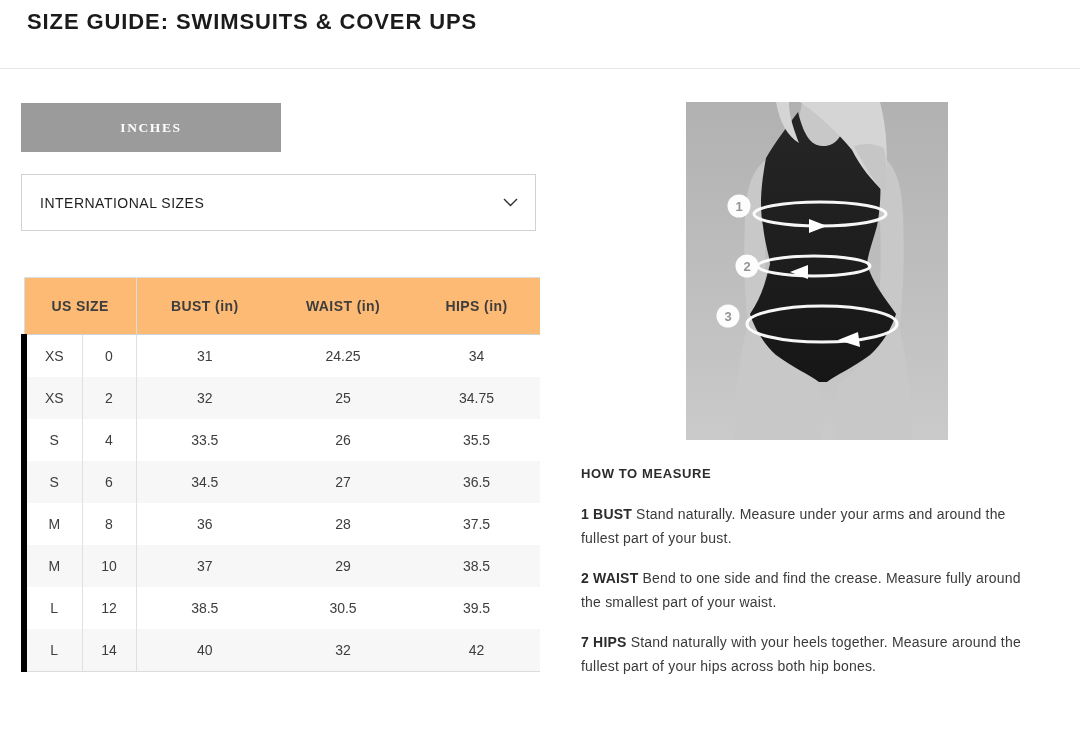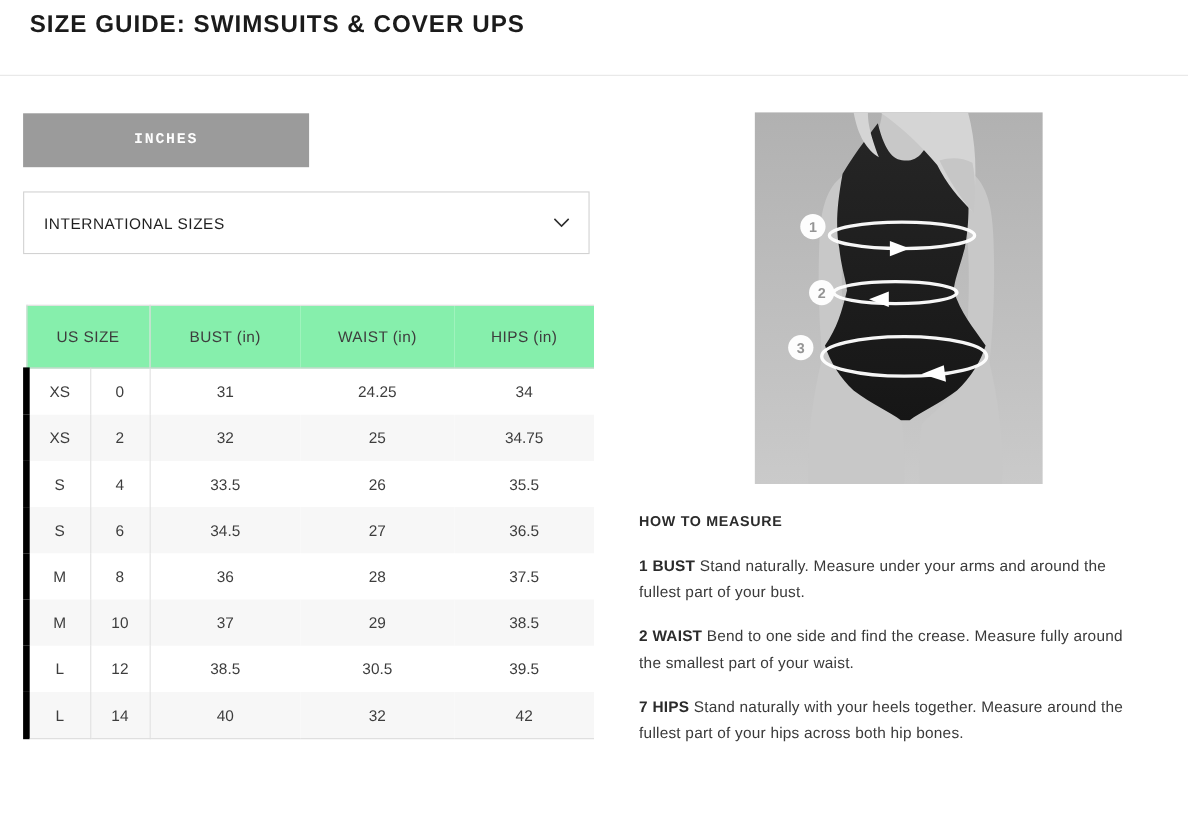--- a/index.html
+++ b/index.html
@@ -14,38 +14,38 @@
   .header-divider{
     position:absolute;left:0;top:68px;width:1080px;height:1px;background:#e7e7e7;
   }
   
   .unit-tabs{
     position:absolute;left:21px;top:103px;width:515px;height:49px;display:flex;
   }
   .tab{
     display:flex;align-items:center;justify-content:center;
     font-size:13.5px;letter-spacing:1.6px;box-sizing:border-box;cursor:pointer;
-    font-family:Liberation Mono, monospace;
+    font-family:Liberation Serif, serif;
   }
   .tab-active{width:260px;background:#9b9b9b;color:#fdfdfd;font-weight:bold;border:none;}
   .tab-inactive{flex:1;background:#ffffff;border:1px solid #c9c9c9;color:#2b2b2b;font-weight:400;}
   
   .intl-dropdown{
     position:absolute;left:21px;top:174px;width:515px;height:57px;box-sizing:border-box;
     border:1px solid #d2d2d2;background:#fff;display:flex;align-items:center;
     justify-content:space-between;padding:0 17px 0 18px;cursor:pointer;
   }
   .intl-dropdown .dd-label{font-size:14px;letter-spacing:.5px;color:#1f1f1f;}
   
   .size-table{
     position:absolute;left:21px;top:277px;width:516px;
     border-collapse:collapse;table-layout:fixed;
   }
   .size-table th{
-    height:56px;background:#86efac;font-weight:normal;font-size:14px;color:#3d3d3d;
+    height:56px;background:#fdba74;font-weight:bold;font-size:14px;color:#3d3d3d;
     letter-spacing:.4px;border-top:1px solid #dcdcdc;border-bottom:1px solid #d2d2d2;
     text-align:center;padding:0;
   }
   .size-table th.us-size-th{border-left:1px solid #dcdcdc;border-right:1px solid #dcdcdc;}
   .size-table td{
     height:42px;text-align:center;font-size:14px;color:#3d3d3d;padding:0;
   }
   .size-table tbody td:first-child{border-left:6px solid #000000;border-right:1px solid #e0e0e0;}
   .size-table tbody td:nth-child(2){border-right:1px solid #e0e0e0;}
   .size-table tbody tr:nth-child(even){background:#f7f7f7;}

